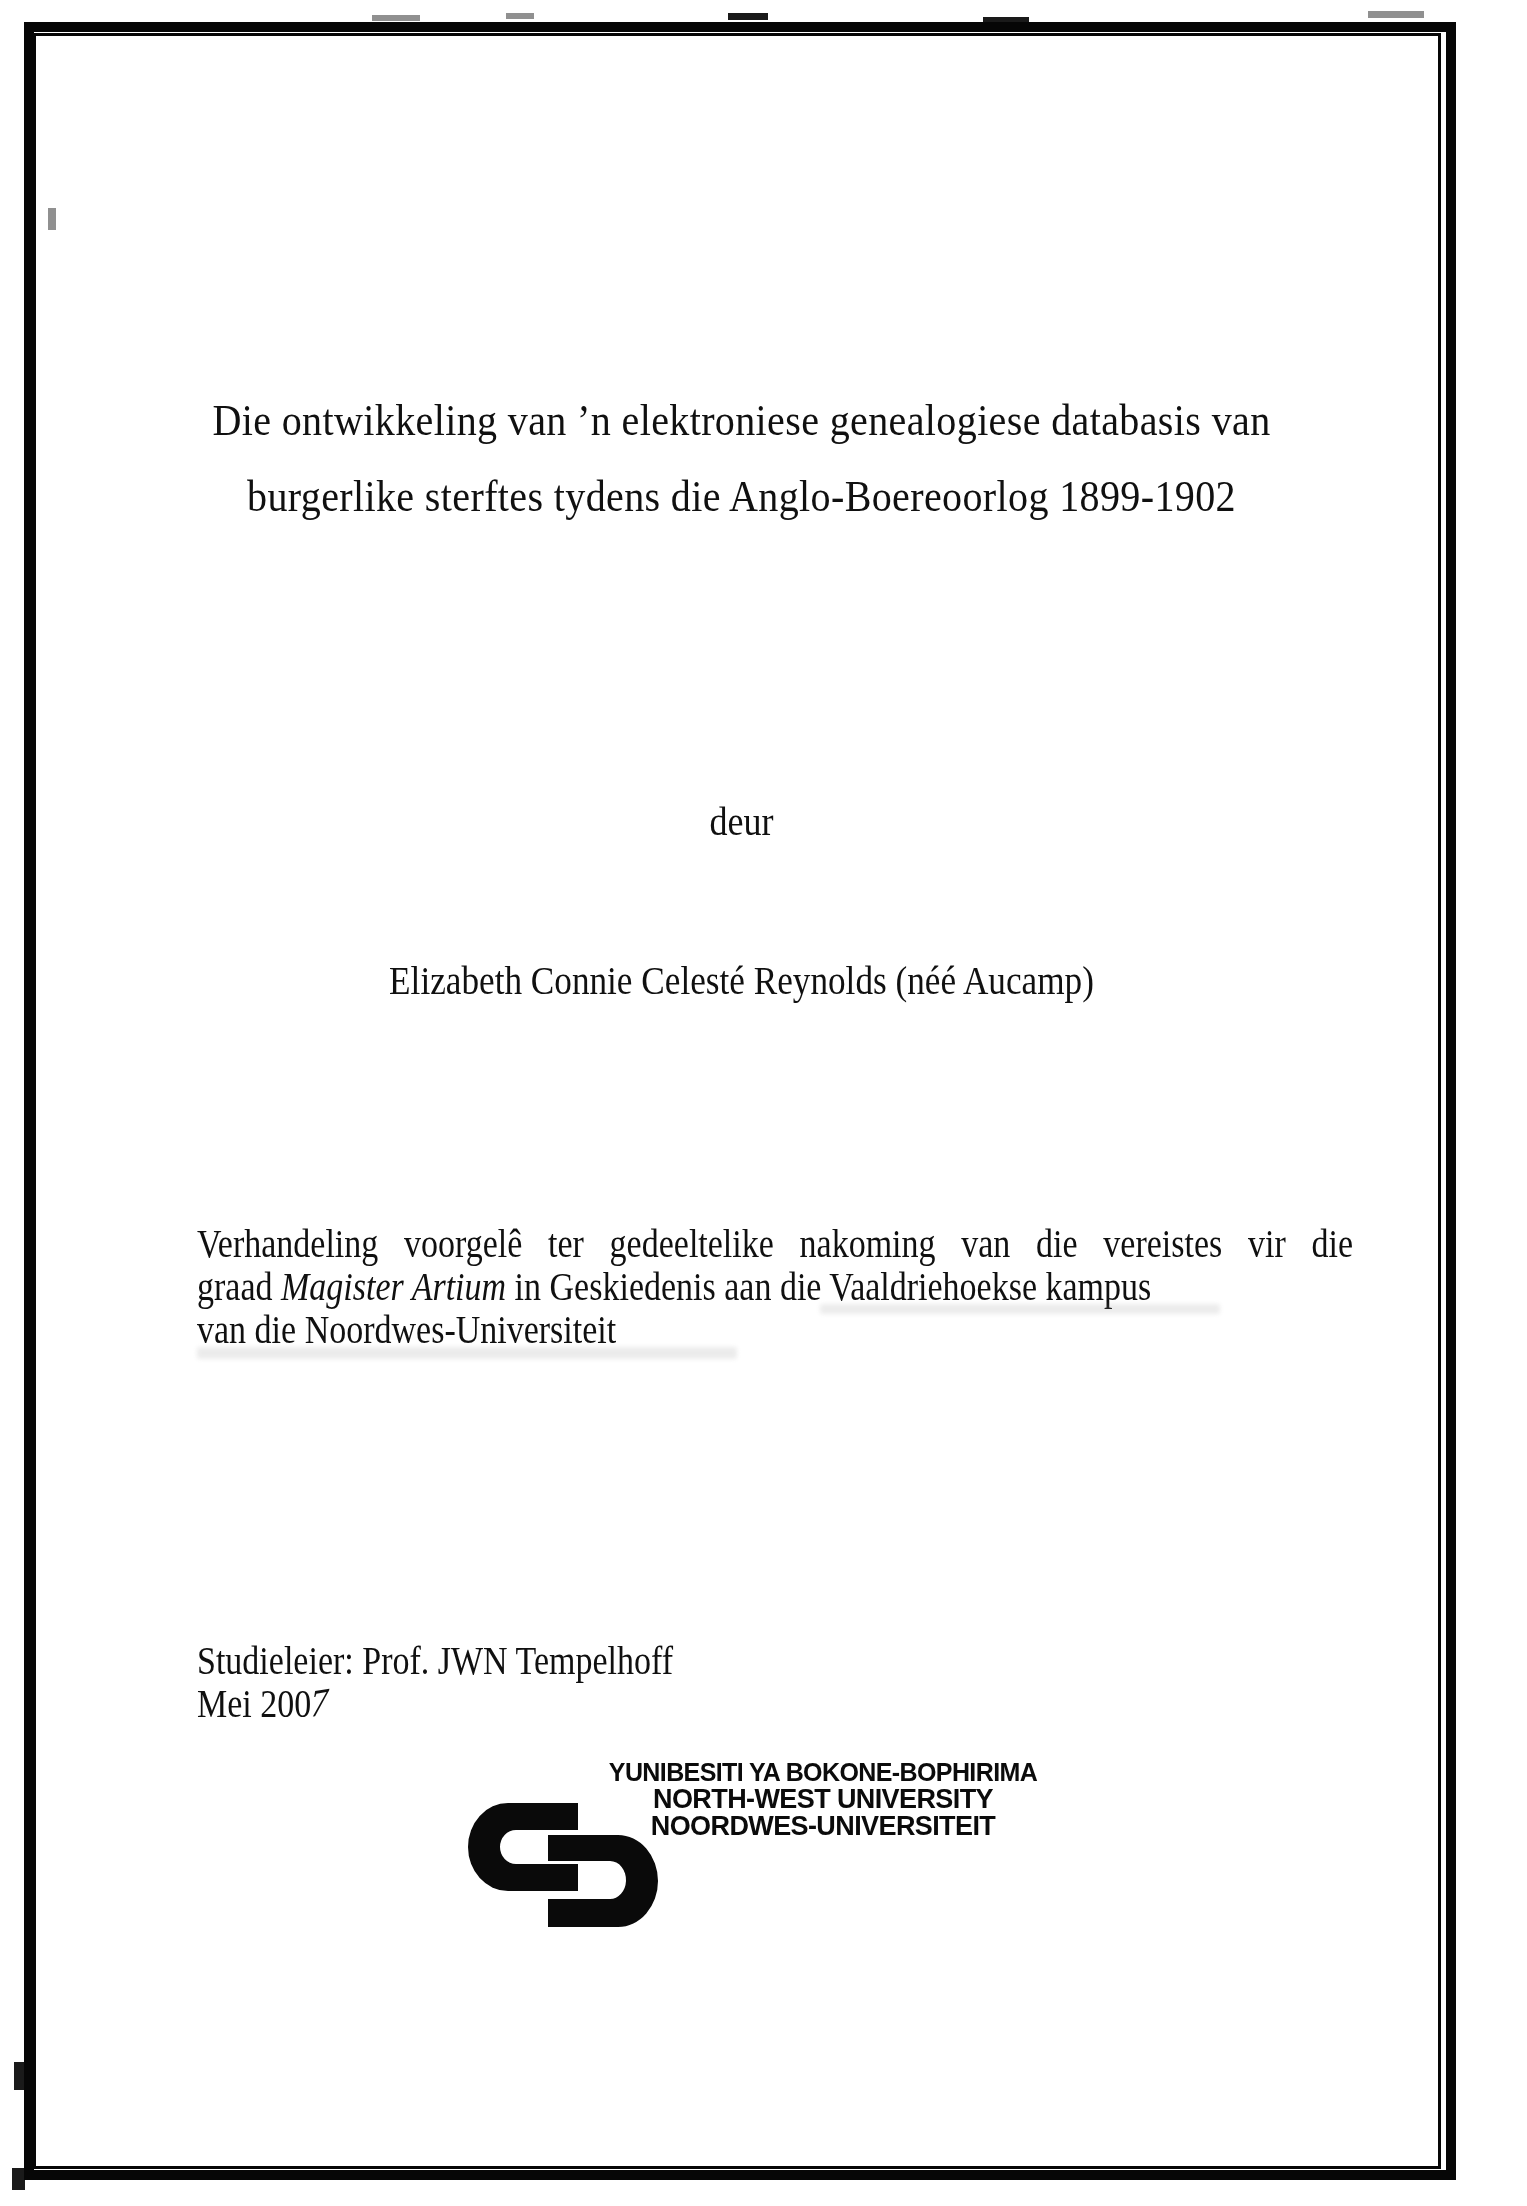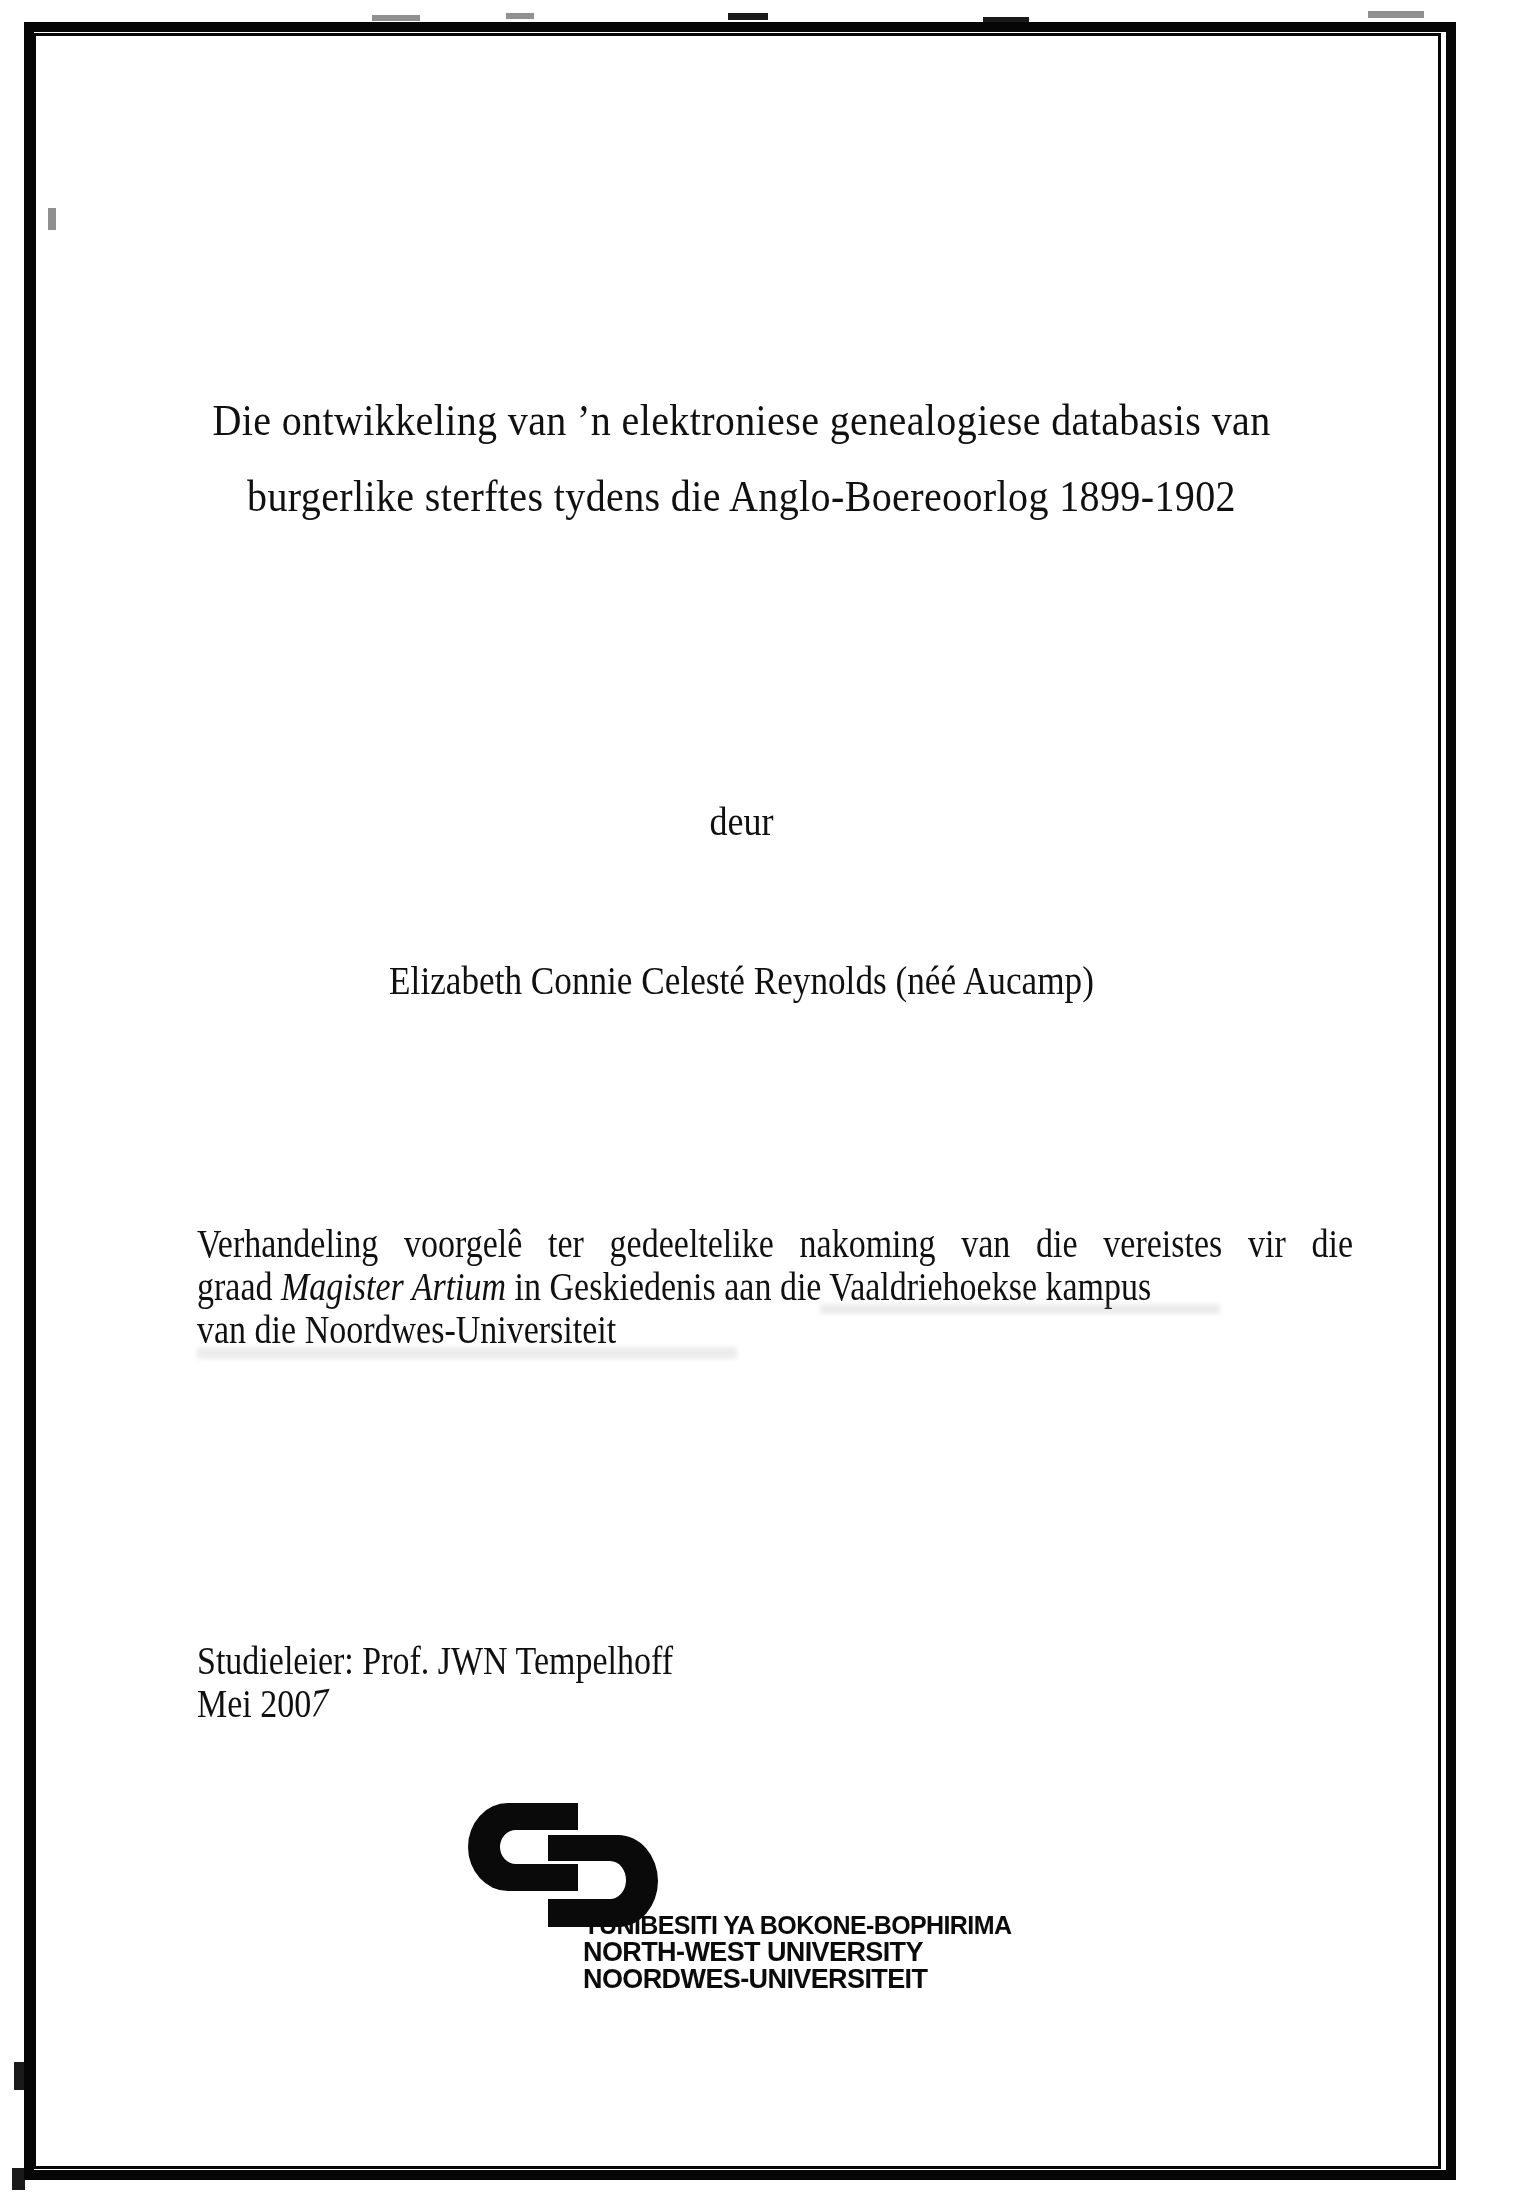--- a/index.html
+++ b/index.html
@@ -46,22 +46,22 @@
   .statement .it{font-style:italic;}
   .supervisor-block{
     position:absolute;left:197px;top:1639px;width:1360px;
     font-size:40px;line-height:43px;
     transform:scaleX(0.85);transform-origin:0 0;
   }
   .digit7{display:inline-block;transform:skewX(-18deg) rotate(-8deg) translateY(-1px);}
   
   .logo-mark{position:absolute;left:468px;top:1803px;width:190px;height:124px;}
   .logo-text{
-    position:absolute;left:583px;top:1911px;width:480px;
-    text-align:left;
+    position:absolute;left:583px;top:1758px;width:480px;
+    text-align:center;
     font-family:"Liberation Sans", sans-serif;
     font-weight:bold;color:#0b0b0b;white-space:nowrap;
   }
   .lt1{font-size:25px;line-height:28px;letter-spacing:-0.6px;}
   .lt2,.lt3{font-size:27px;line-height:27px;letter-spacing:-0.6px;}
   
   .artifact{position:absolute;background:#1a1a1a;}
   .artifact.soft{background:#555;opacity:.65;}
   .ghost{
     position:absolute;background:#8a8a8a;opacity:.16;filter:blur(2px);

